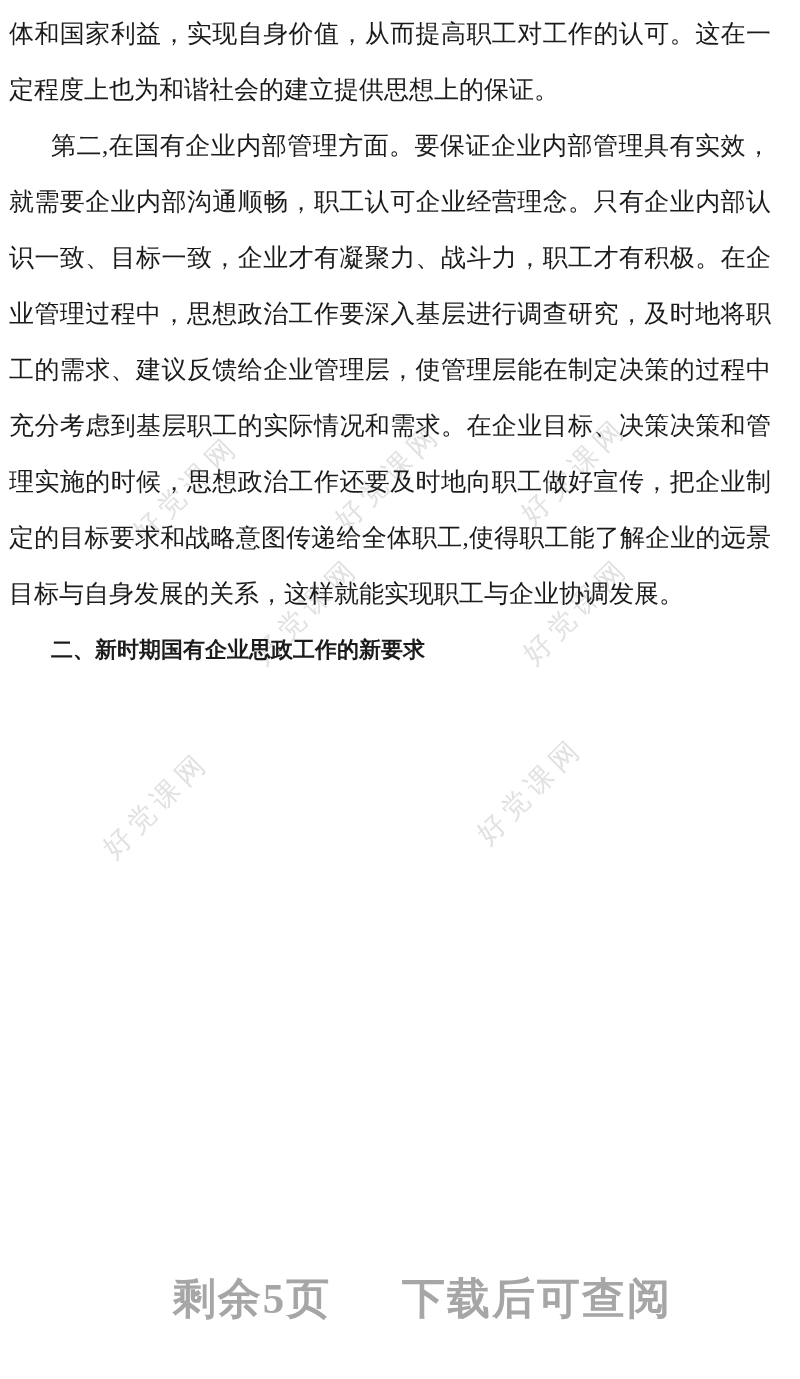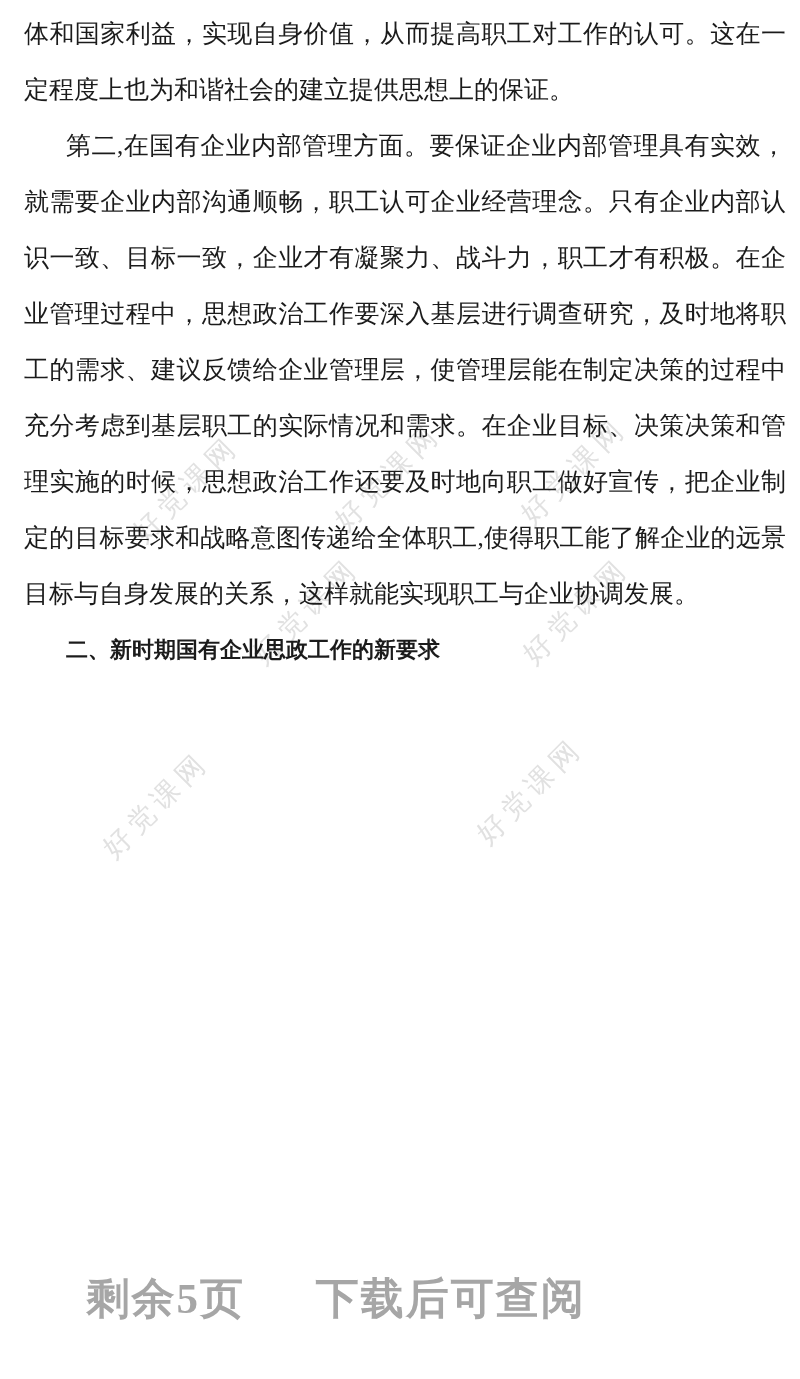--- a/index.html
+++ b/index.html
@@ -37,21 +37,21 @@
   .w1{left:118px;top:470px;}
   .w2{left:320px;top:458px;}
   .w3{left:506px;top:452px;}
   .w4{left:238px;top:592px;}
   .w5{left:508px;top:592px;}
   .w6{left:88px;top:786px;}
   .w7{left:462px;top:772px;}
   
   .content{
     position:absolute;
-    left:24px;
+    left:9px;
     top:6px;
     width:762px;
     z-index:1;
     color:var(--text-color);
     font-size:25px;
     line-height:56px;
     text-align:justify;
     text-justify:inter-ideograph;
   }
   .para{margin:0;}
@@ -62,21 +62,21 @@
     line-height:56px;
     font-weight:bold;
     text-indent:42px;
   }
   .footer{
     position:absolute;
     left:0;
     width:672px;
     top:1270px;
     z-index:1;
-    text-align:center;
+    text-align:right;
     font-size:43px;
     font-weight:bold;
     color:var(--footer-color);
     letter-spacing:2px;
     white-space:nowrap;
   }
   .footer .gap{margin-left:58px;}
 </style>
 </head>
 <body>

